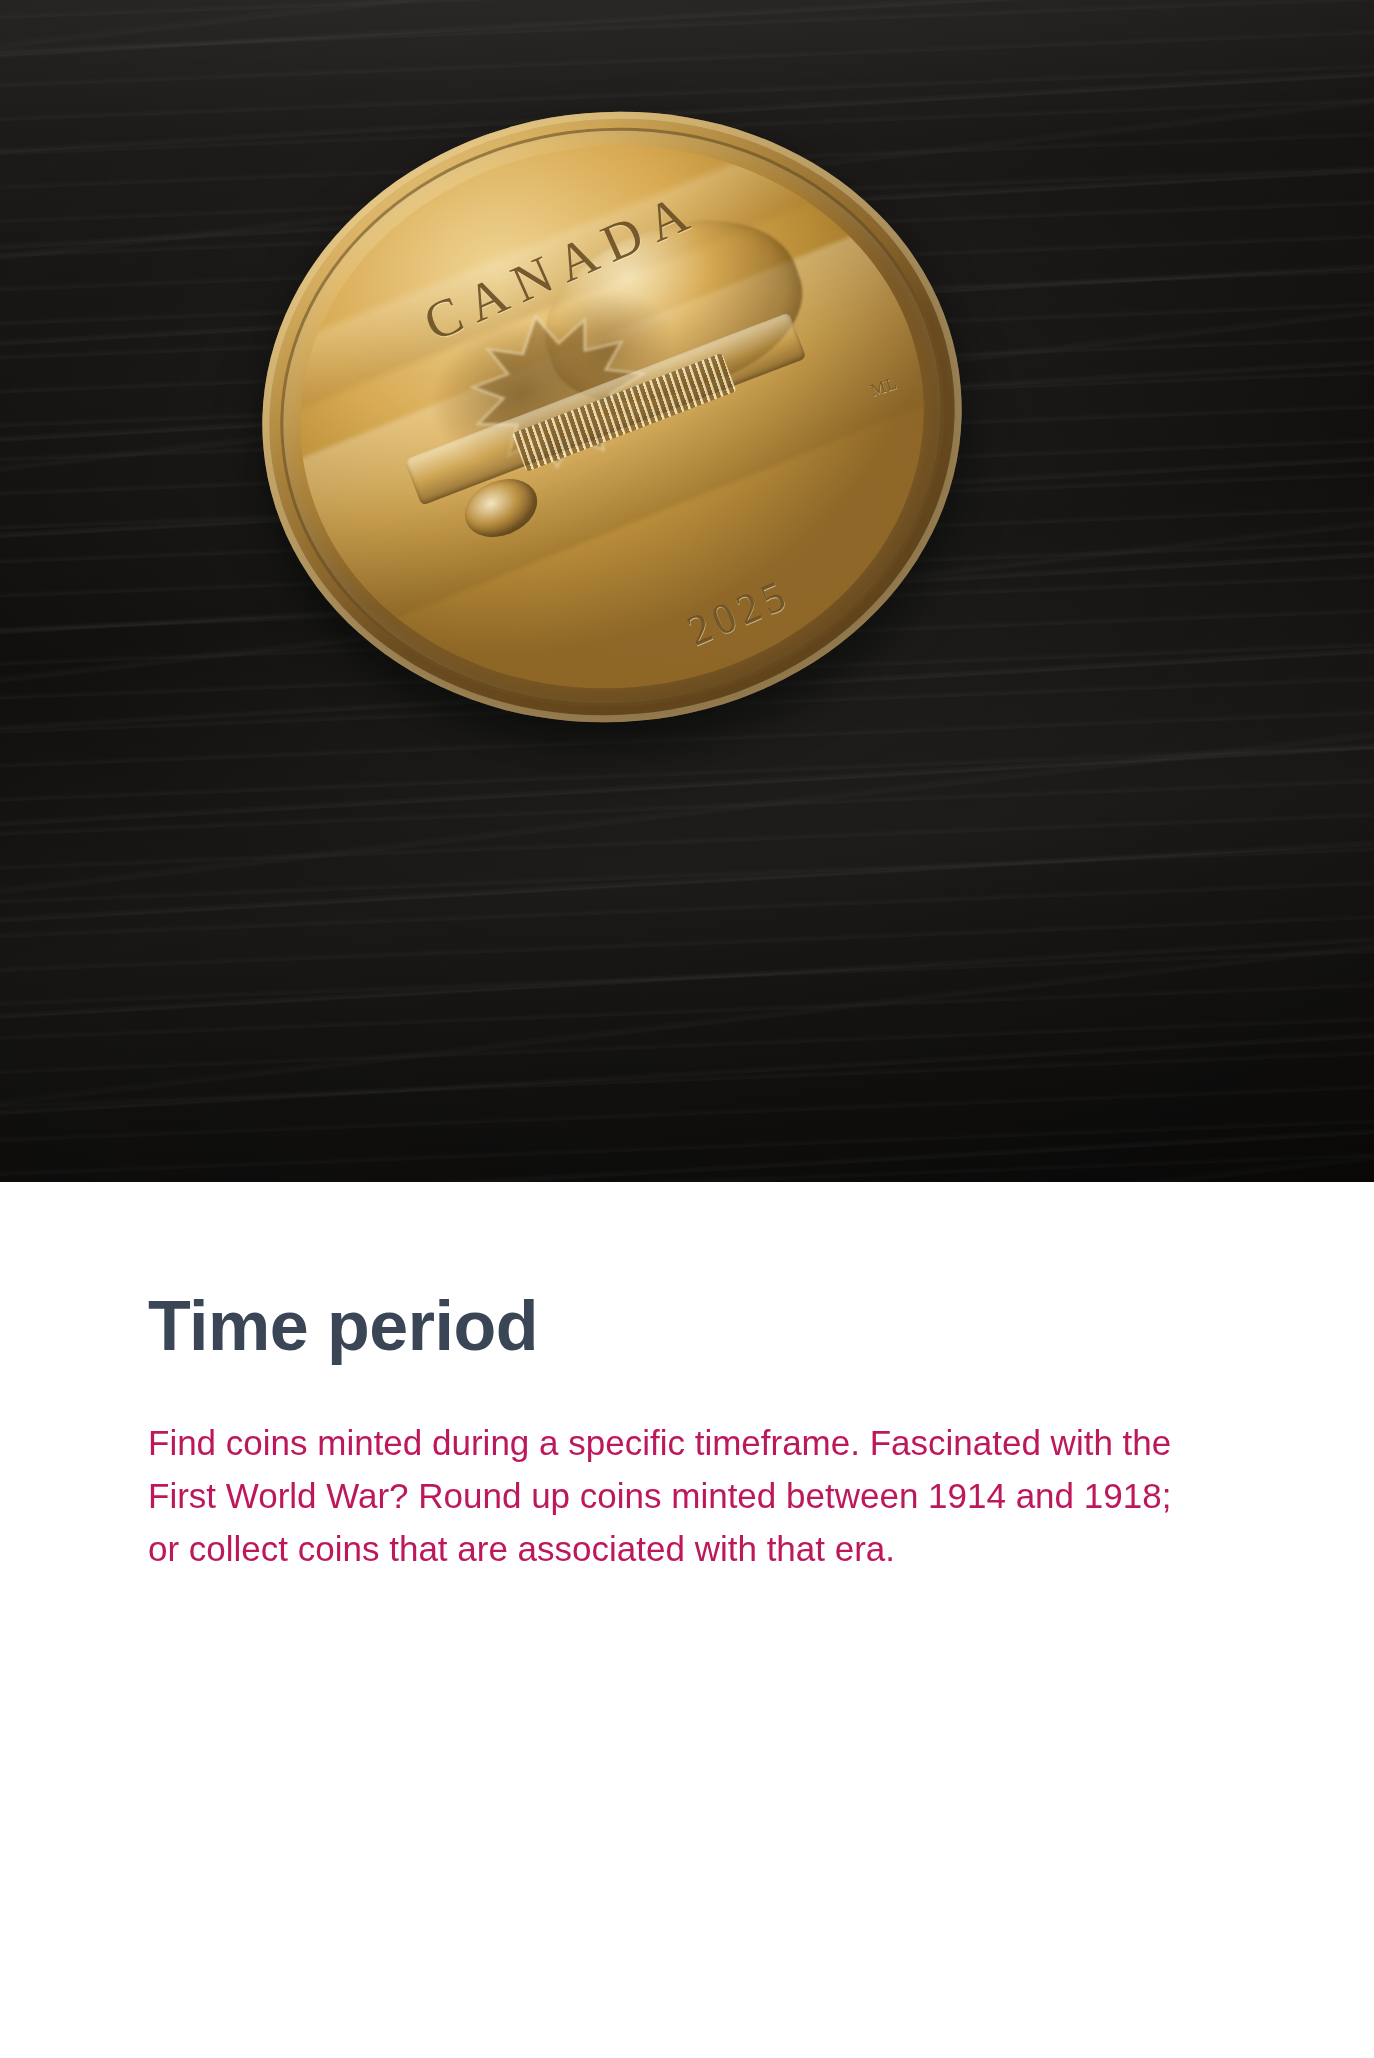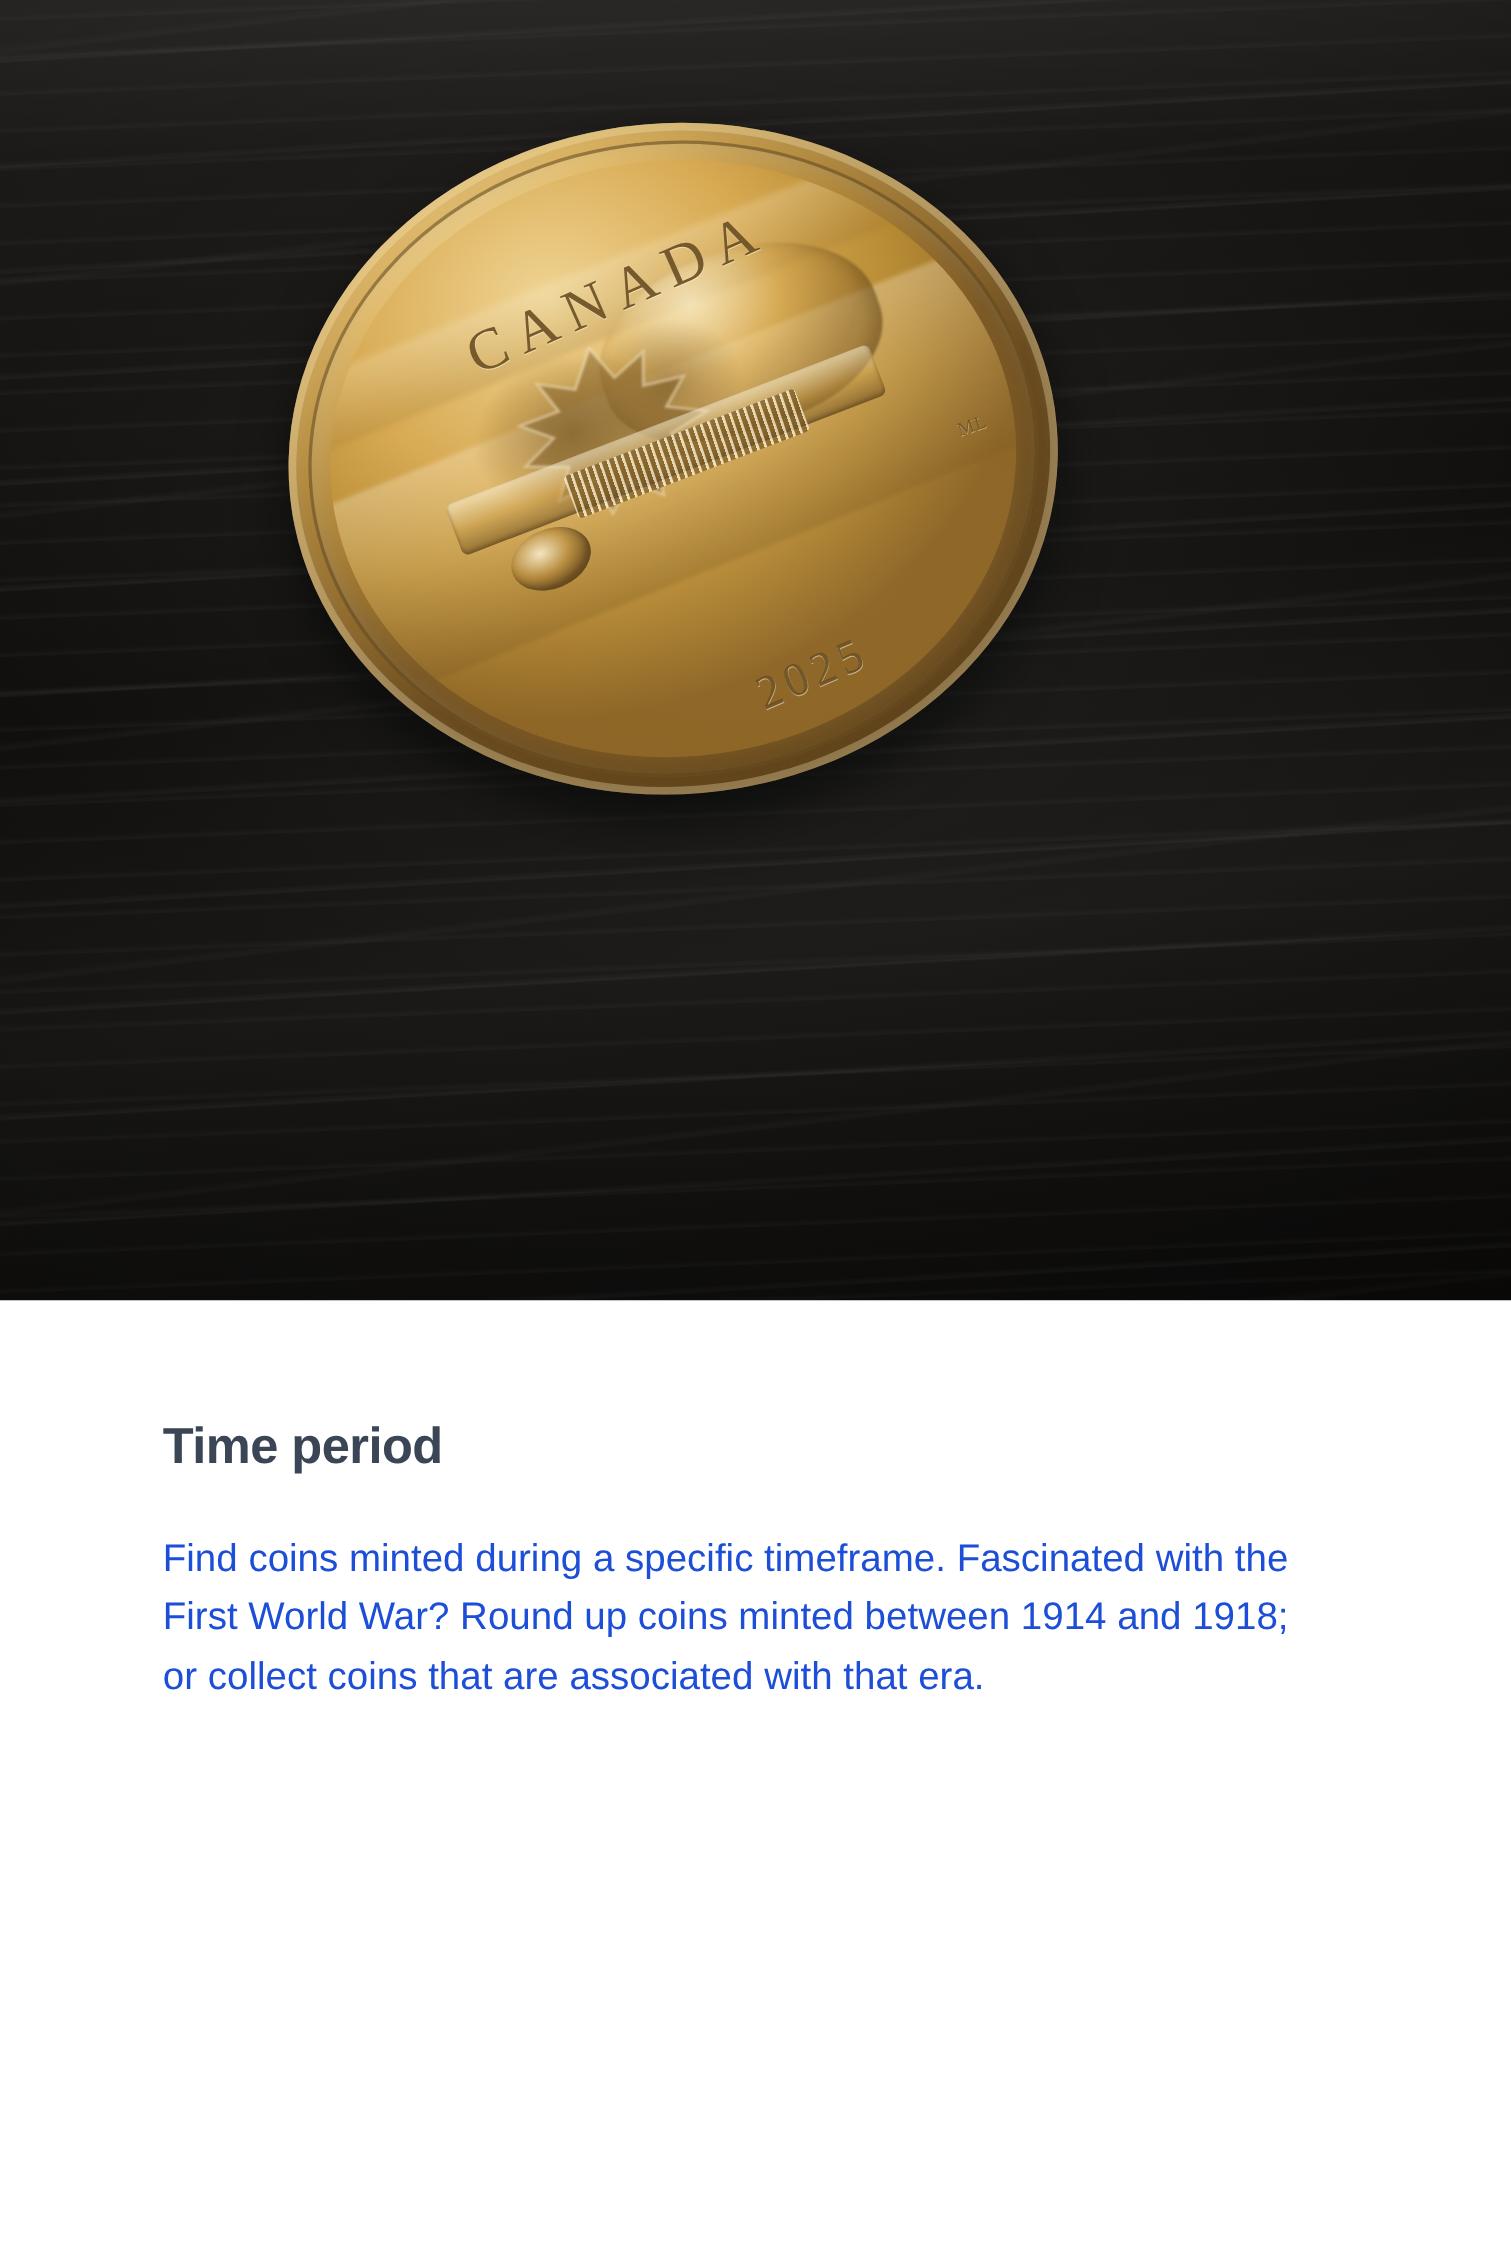--- a/index.html
+++ b/index.html
@@ -280,31 +280,31 @@
   }
 
   
   .content {
     flex: 1;
     padding: 108px 130px 0 148px;
     box-sizing: border-box;
     background: #ffffff;
   }
   .heading {
-    font-size: 46px;
+    font-size: 70px;
     line-height: 1.05;
     font-weight: bold;
     color: #3a4656;
     letter-spacing: -0.5px;
     margin: 0 0 52px 0;
   }
   .body-text {
     font-size: 35px;
     line-height: 1.52;
-    color: #1d4ed8;
+    color: #be185d;
     max-width: 1050px;
     margin: 0;
   }
 </style>
 </head>
 <body>
 
 <div class="card">
 
   <div class="hero">

